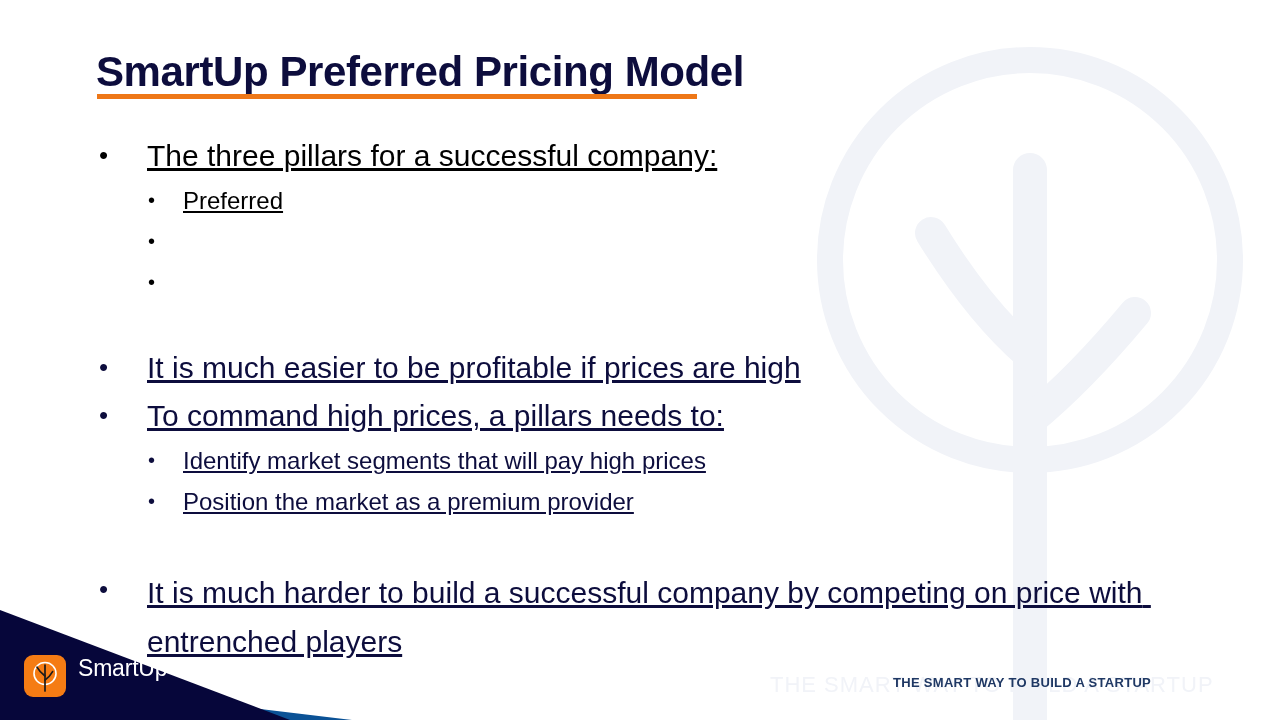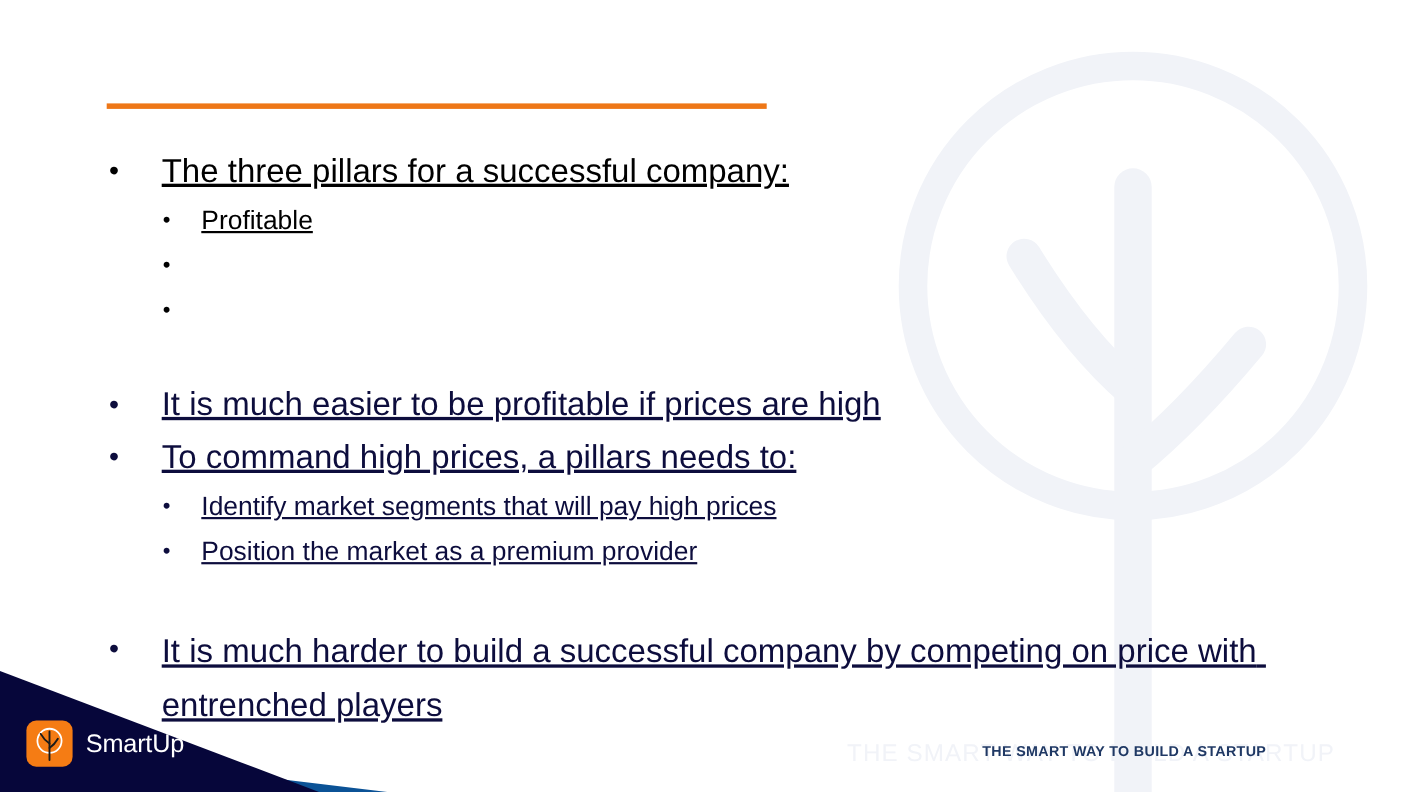--- a/index.html
+++ b/index.html
@@ -132,21 +132,20 @@
     z-index:4;
     pointer-events:none;
   }
   .footer-shapes svg { display:block; width:100%; height:100%; }
 
   
   .logo {
     position:absolute;
     left:24px; top:655px;
     display:flex;
-    align-items:center;
     z-index:6;
   }
   .logo-mark {
     width:42px; height:42px;
     border-radius:9px;
     background:#f57c14;
     position:relative;
     flex:0 0 auto;
   }
   .logo-mark svg { position:absolute; left:0; top:0; width:42px; height:42px; }
@@ -184,32 +183,33 @@
       <path d="M235 145 L235 700" stroke="#f1f3f8" stroke-width="34" stroke-linecap="round" fill="none"></path>
 
       <path d="M235 330 C200 300 165 255 136 208" stroke="#f1f3f8" stroke-width="32" stroke-linecap="round" fill="none"></path>
 
       <path d="M235 395 C268 368 305 330 340 288" stroke="#f1f3f8" stroke-width="32" stroke-linecap="round" fill="none"></path>
     </svg>
   </div>
 
   <div class="watermark-tagline">THE SMART WAY TO BUILD A STARTUP</div>
 
+  <div class="title">SmartUp Preferred Pricing Model</div>
   <div class="title-rule"></div>
 
   <div class="body-area">
 
     <div class="bullet lvl1 ink-black" style="top:139px;">
       <span class="dot">•</span>
       <span class="btext">The three pillars for a successful company:</span>
     </div>
 
     <div class="bullet lvl2 ink-black" style="top:187px;">
       <span class="dot">•</span>
-      <span class="btext">Profitable</span>
+      <span class="btext">Preferred</span>
     </div>
 
     <div class="bullet lvl2 ink-black" style="top:228px;">
       <span class="dot">•</span>
     </div>
 
     <div class="bullet lvl2 ink-black" style="top:269px;">
       <span class="dot">•</span>
     </div>
 

